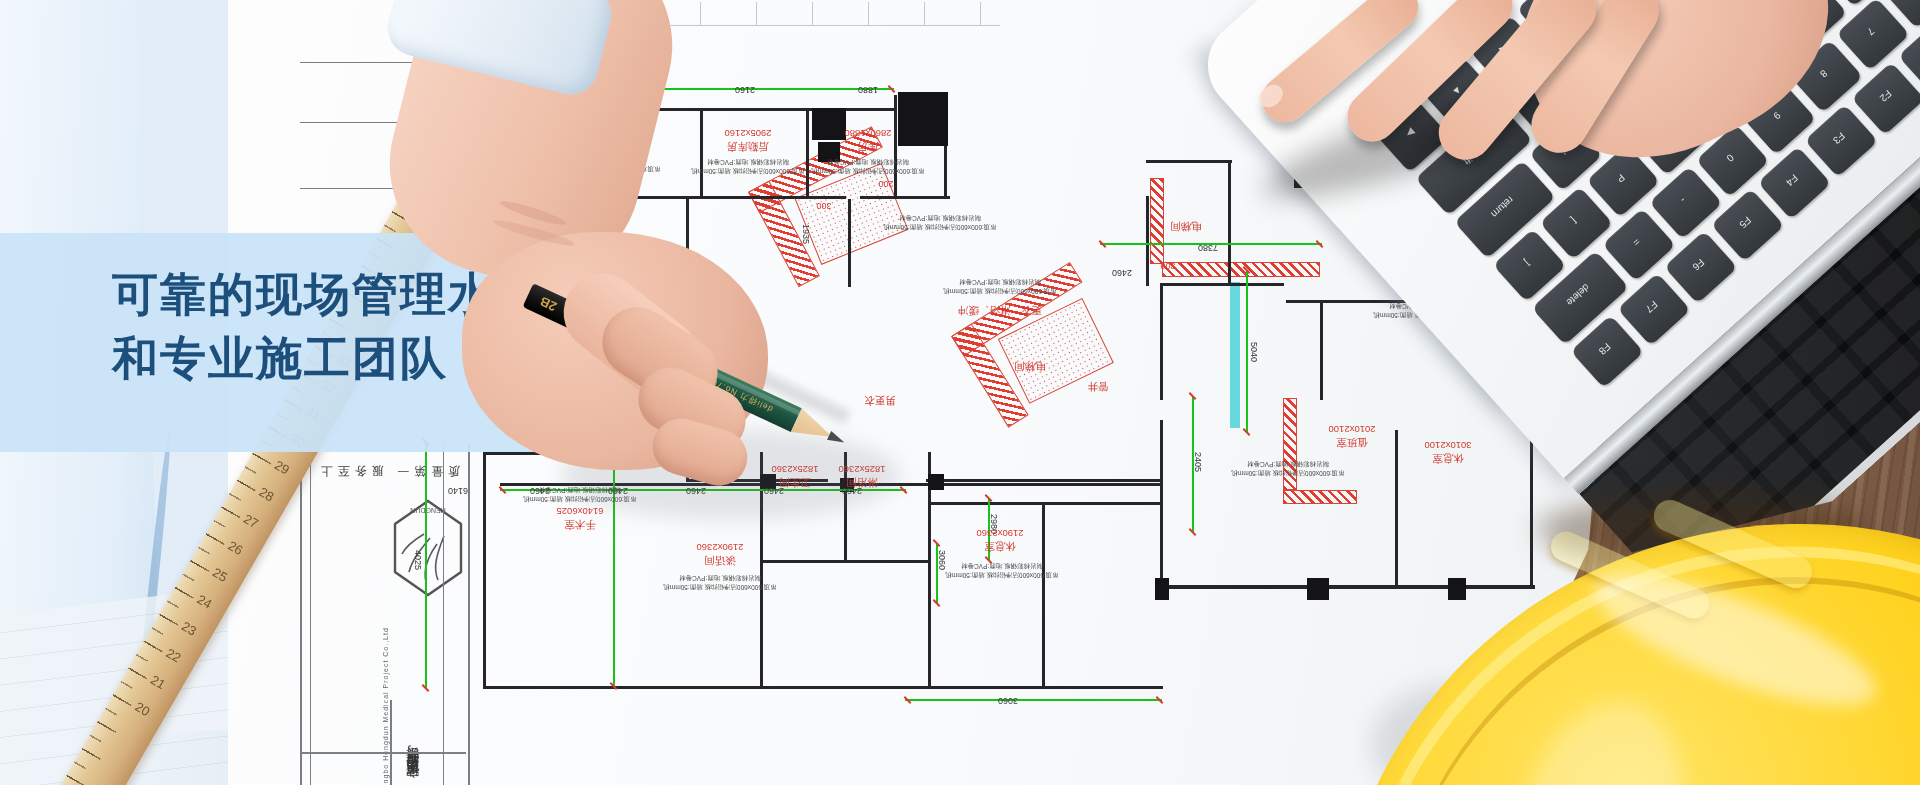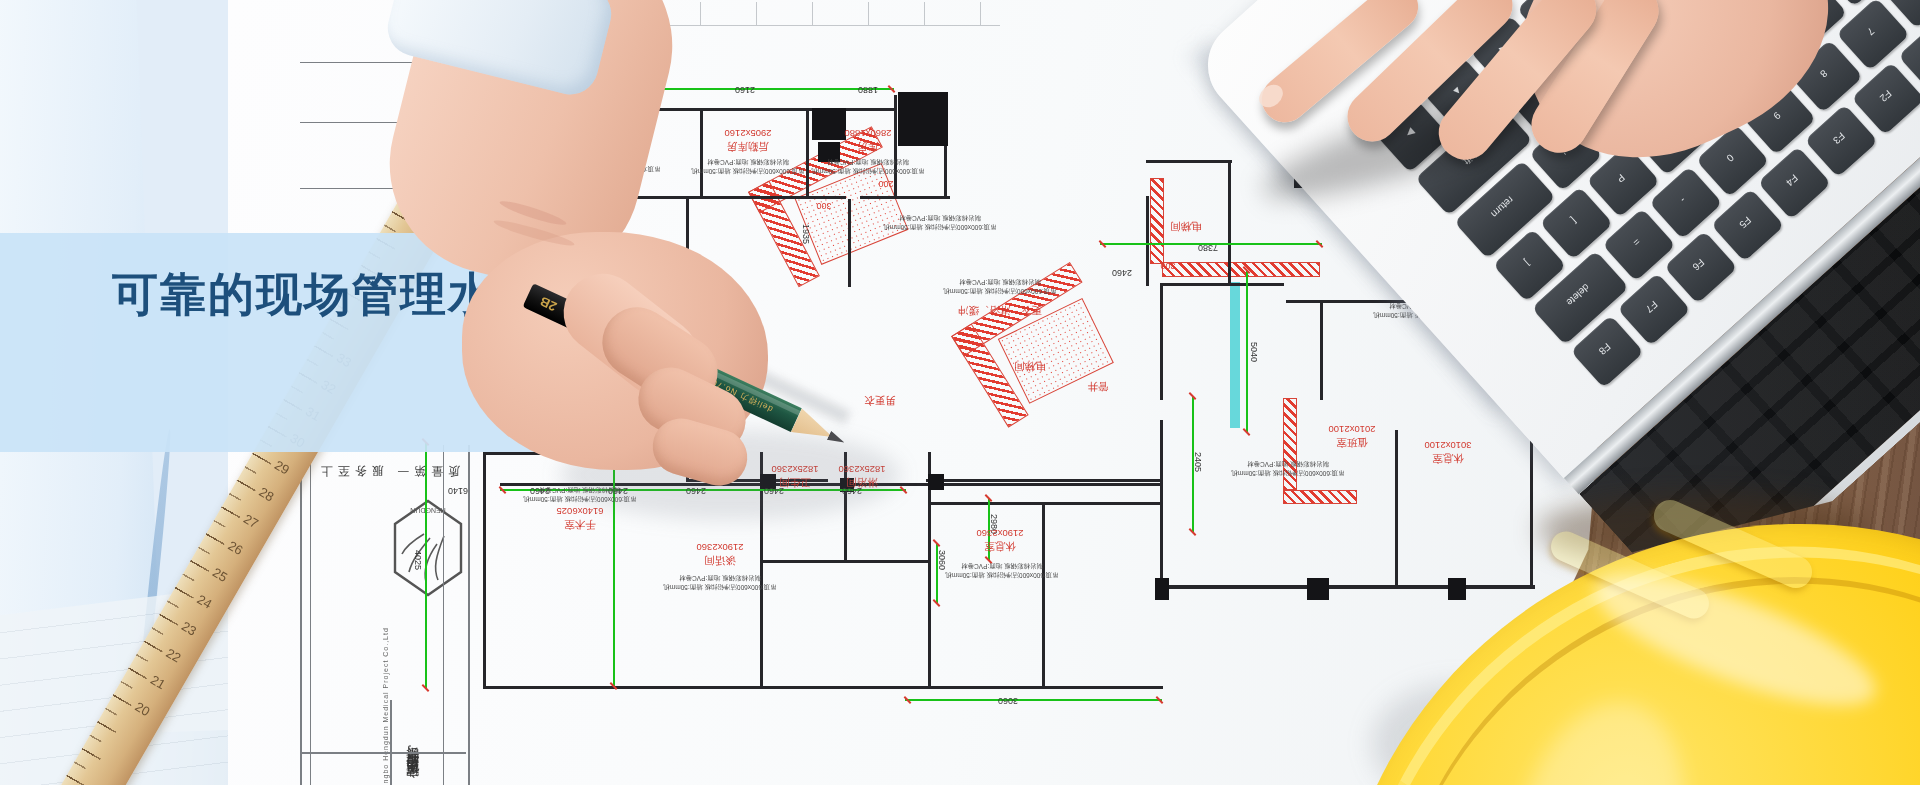--- a/index.html
+++ b/index.html
@@ -348,20 +348,21 @@
       <div class="rnum" style="left: 523px;">33</div>
       <div class="rnum" style="left: 833px;">43</div>
       <div class="rnum" style="left: 864px;">44</div>
       <div class="rnum" style="left: 895px;">45</div>
       <div class="rnum" style="left: 926px;">46</div>
     </div>
 
   <div class="overlay"></div>
   <div class="headline">
     <div style="position:static;">可靠的现场管理水平</div>
+    <div style="position:static;">和专业施工团队</div>
   </div>
 
   <div class="sh-arm sh"></div>
   <div class="sh-hand sh"></div>
   <div class="sh-pencil"></div>
   <div class="arm"></div>
   <div class="sleeve"></div>
   <div class="fist skin"></div>
   <div class="crease"></div>
   <div class="crease2"></div>

